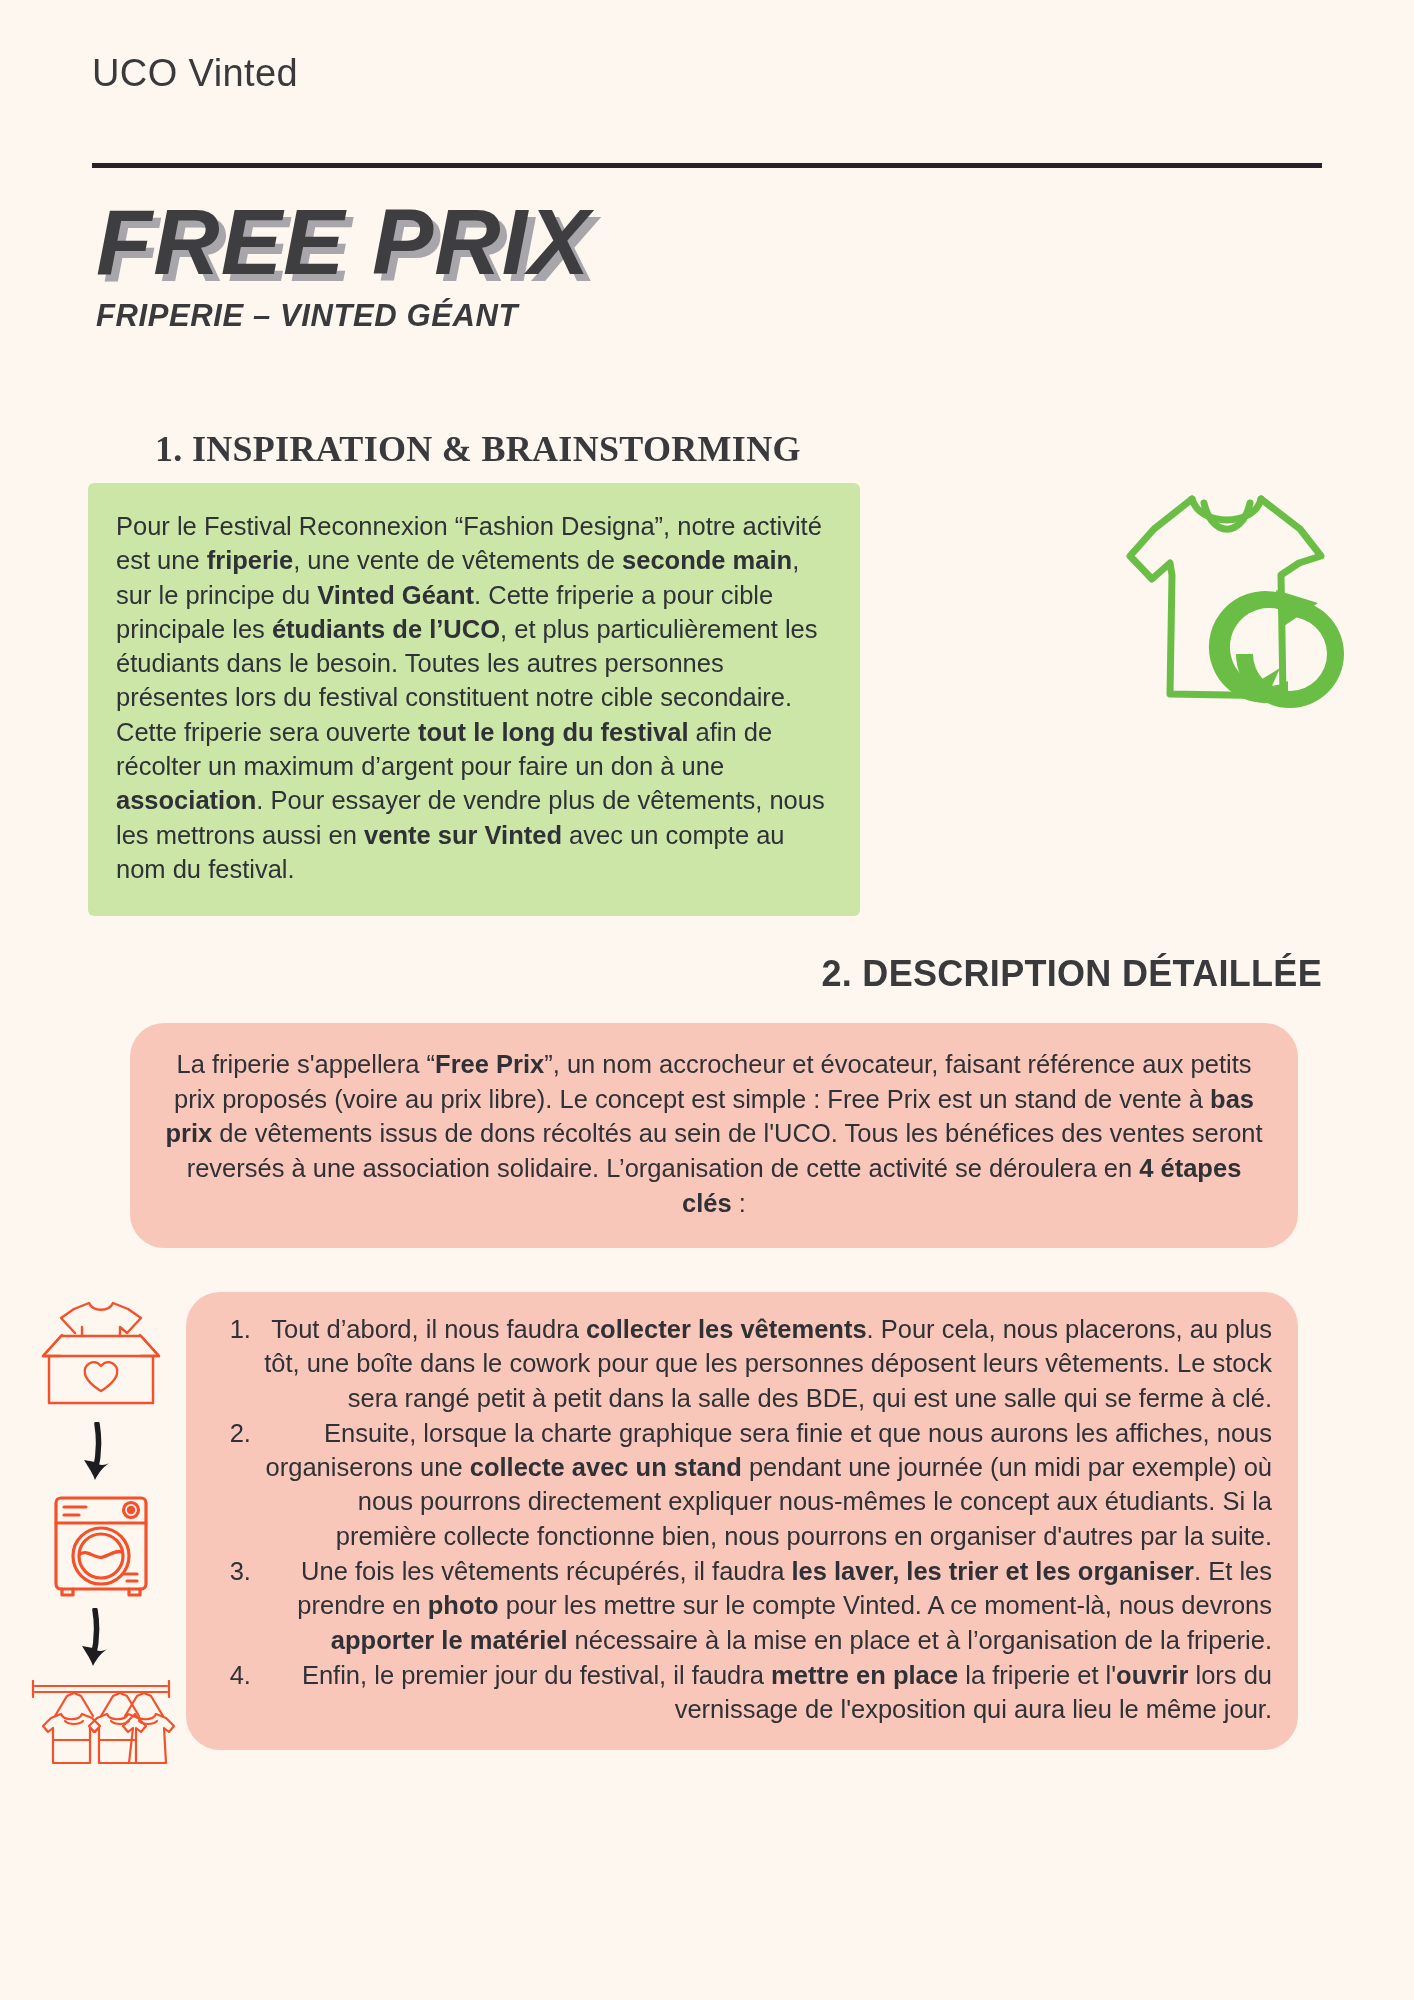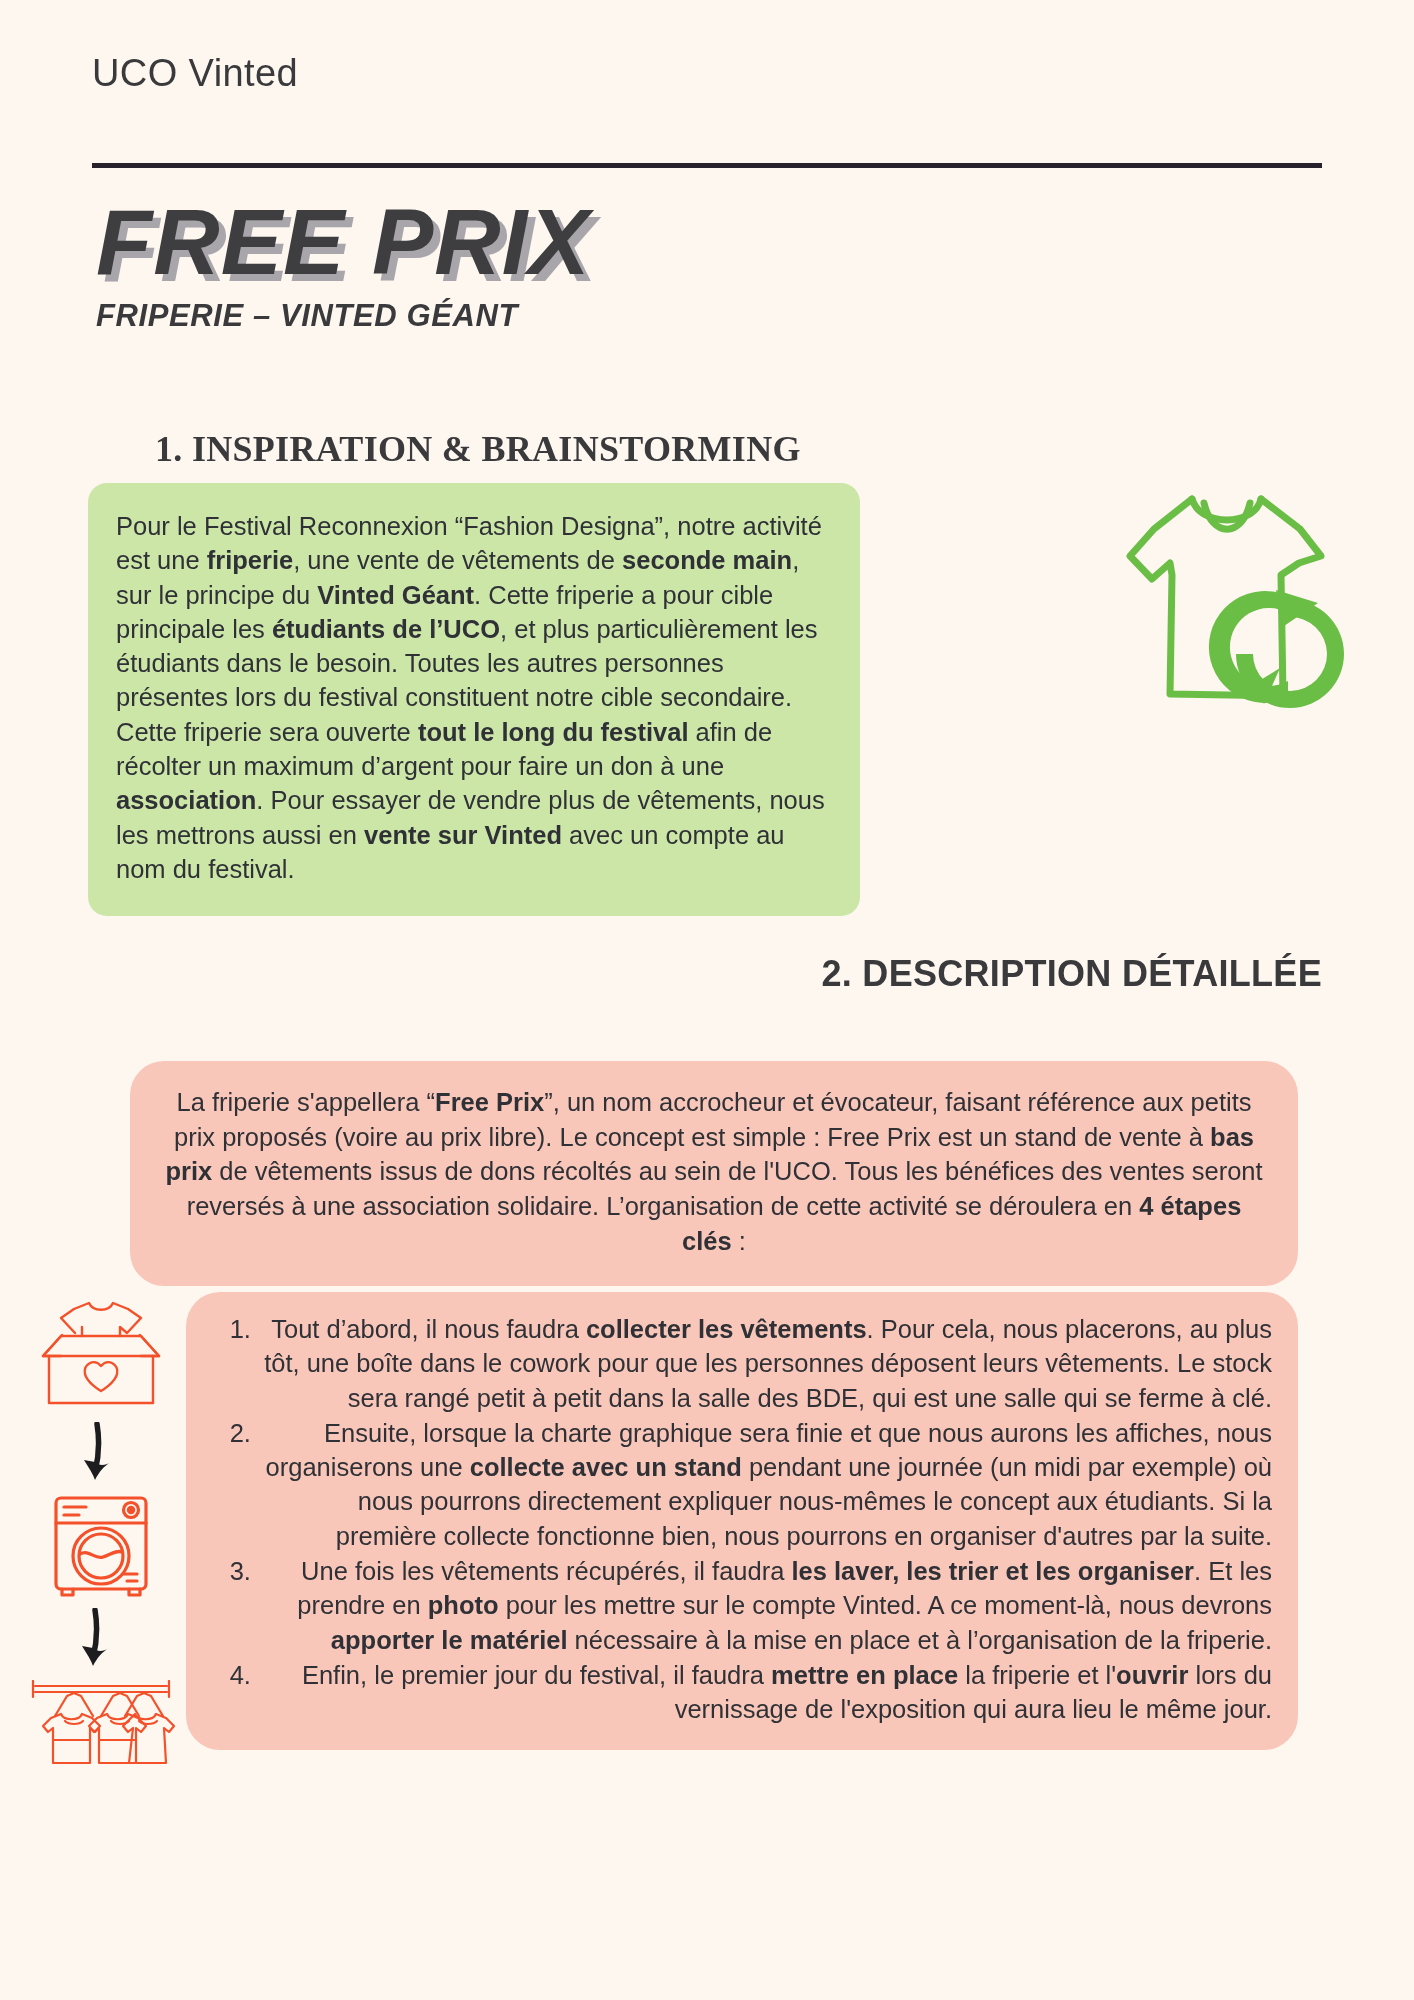--- a/index.html
+++ b/index.html
@@ -86,34 +86,34 @@
   #sec1-heading { left: 155px; top: 428px; font-family: Liberation Serif, serif; }
   #sec2-heading { right: 92px; top: 953px; }
 
   
   .green-card {
     position: absolute;
     left: 88px;
     top: 483px;
     width: 772px;
     background: #CCE6A8;
-    border-radius: 19px;
+    border-radius: 6px;
     padding: 26px 30px 30px 28px;
     box-sizing: border-box;
     font-size: 25.5px;
     line-height: 1.345;
     color: #2F3136;
   }
   .green-card b { font-weight: bold; }
 
   
   .pink-card {
     position: absolute;
     left: 130px;
-    top: 1061px;
+    top: 1023px;
     width: 1168px;
     background: #F9C7BA;
     border-radius: 34px;
     padding: 24px 34px 28px 34px;
     box-sizing: border-box;
     font-size: 25.5px;
     line-height: 1.36;
     text-align: center;
     color: #2F3136;
   }

